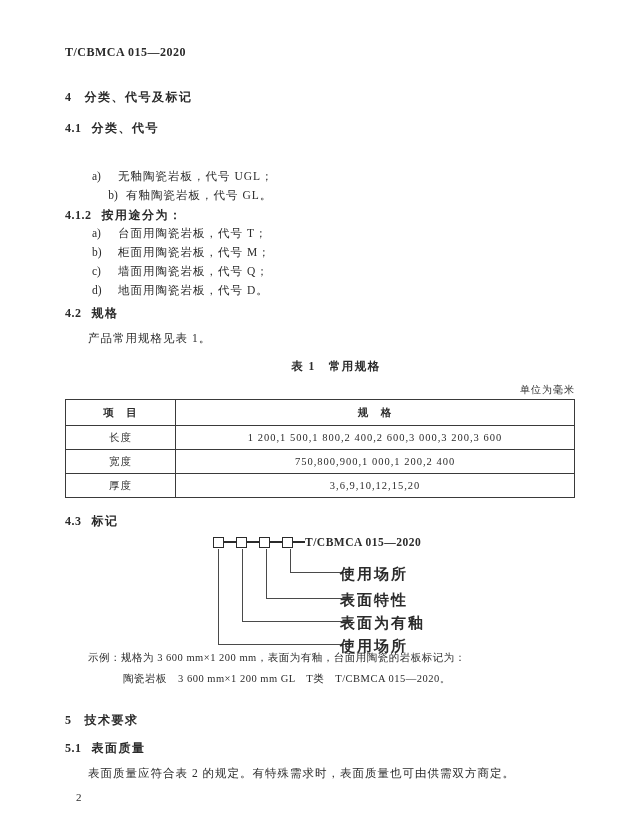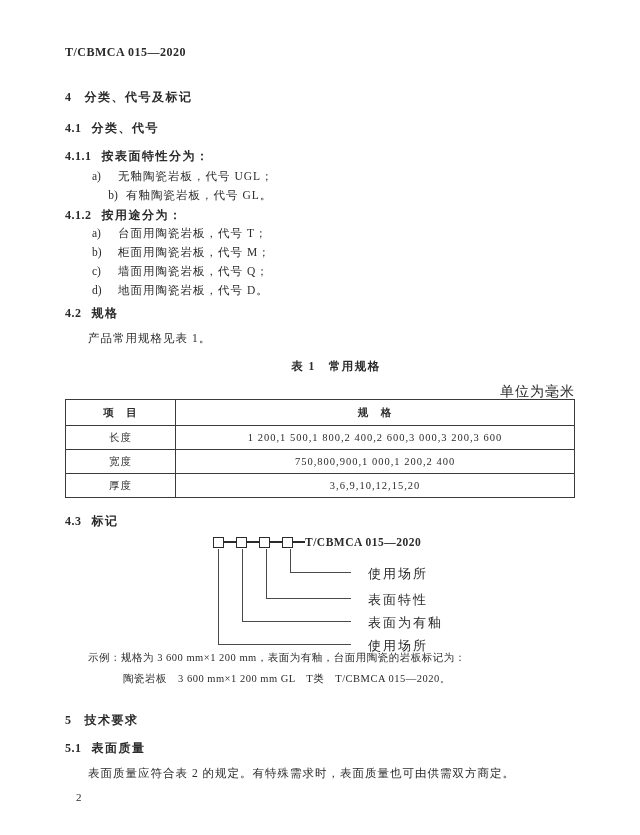--- a/index.html
+++ b/index.html
@@ -42,21 +42,21 @@
 
   .caption {
     left: 0; width: 640px;
     text-align: center;
     font-weight: bold;
     font-size: 11.5px;
     letter-spacing: 1.5px;
   }
   .unit-note {
     right: 65px;
-    font-size: 14px;
+    font-size: 10px;
     letter-spacing: 1px;
   }
 
   table.spec {
     position: absolute;
     left: 65px; top: 399px;
     width: 510px;
     border-collapse: collapse;
     font-size: 10.5px;
     padding-left: 32px;
@@ -90,23 +90,23 @@
     font-size: 11.5px;
     letter-spacing: 0.5px;
     white-space: nowrap;
   }
   .conn {
     position: absolute;
     border-left: 1px solid #4a4a4a;
     border-bottom: 1px solid #4a4a4a;
   }
   .dlabel {
-    left: 368px;
-    font-size: 13px;
-    font-weight: normal;
+    left: 340px;
+    font-size: 15px;
+    font-weight: bold;
     letter-spacing: 2px;
     white-space: nowrap;
   }
 
   .example {
     font-size: 10.5px;
     letter-spacing: 0.5px;
     white-space: nowrap;
   }
 
@@ -123,23 +123,20 @@
   <div class="abs std-header">T/CBMCA 015—2020</div>
 
   <div class="abs heading" style="left:65px; top:89px;">
     <span class="hnum">4</span><span>分类、代号及标记</span>
   </div>
 
   <div class="abs heading" style="left:65px; top:120px;">
     <span class="hnum" style="margin-right:10px;">4.1</span><span>分类、代号</span>
   </div>
 
-  <div class="abs heading" style="left:65px; top:148px;">
-    <span class="hnum" style="margin-right:10px;">4.1.1</span><span>按表面特性分为：</span>
-  </div>
 
   <div class="abs list-item" style="left:92px; top:169px;">
     <span class="letter">a)</span><span class="text">无釉陶瓷岩板，代号 UGL；</span>
   </div>
   <div class="abs list-item" style="left:100px; top:188px;text-align:center;">
     <span class="letter">b)</span><span class="text">有釉陶瓷岩板，代号 GL。</span>
   </div>
 
   <div class="abs heading" style="left:65px; top:207px;">
     <span class="hnum" style="margin-right:10px;">4.1.2</span><span>按用途分为：</span>

